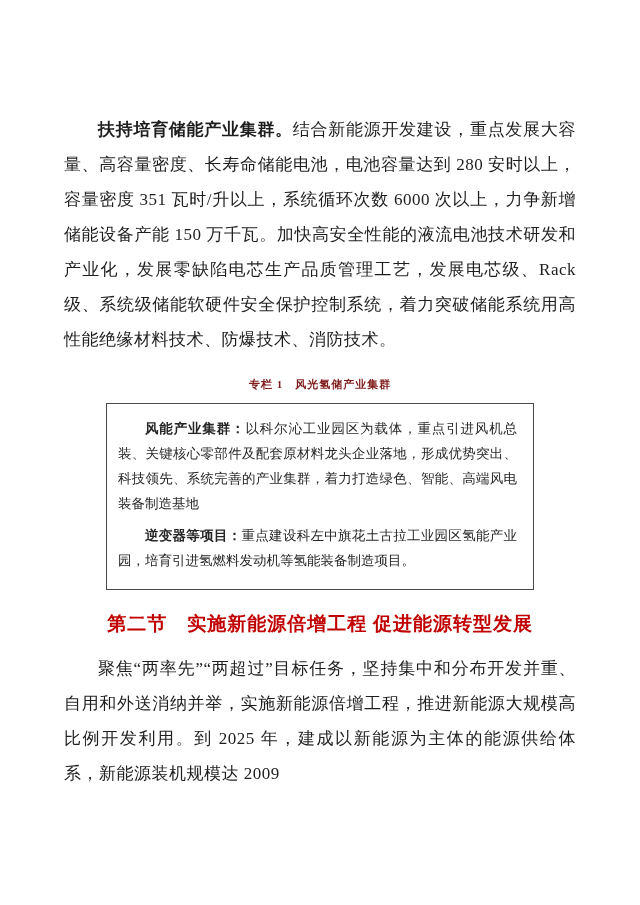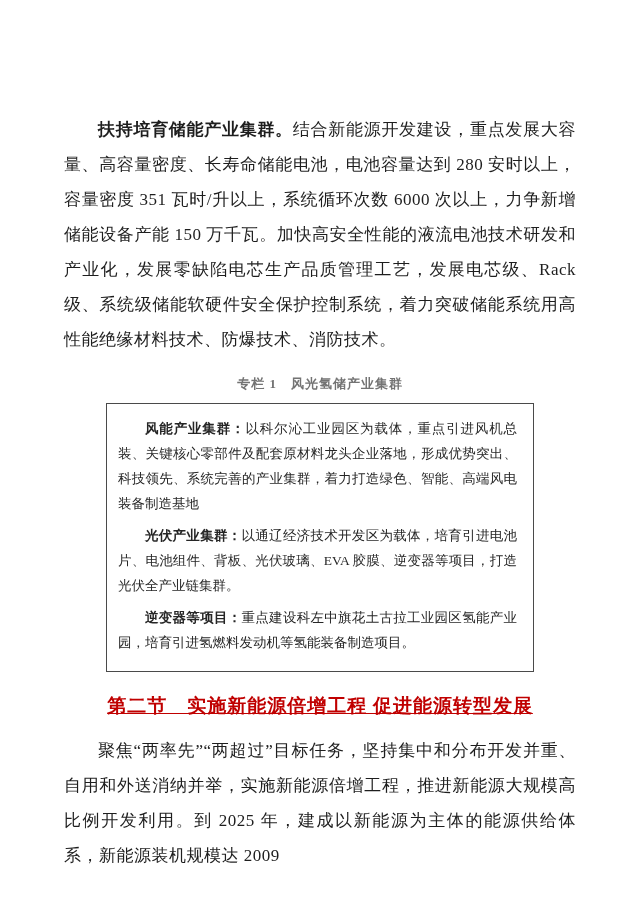--- a/index.html
+++ b/index.html
@@ -29,23 +29,23 @@
     letter-spacing: 0.5px;
   }
   .body-para .lead {
     font-weight: bold;
   }
   
   .box-title {
     margin-top: 17px;
     text-align: center;
     font-weight: bold;
-    font-size: 13px;
+    font-size: 11px;
     line-height: 20px;
-    color: #737373;
+    color: #7f1d1d;
     letter-spacing: 1px;
   }
   
   .column-box {
     width: 428px;
     margin: 9px auto 0 auto;
     border: 1px solid #4a4a4a;
     padding: 5px 16px 9px 11px;
     background: #ffffff;
   }
@@ -63,40 +63,38 @@
   }
   
   .section-heading {
     margin-top: 19px;
     text-align: center;
     font-size: 19px;
     line-height: 30px;
     font-weight: bold;
     color: #c00000;
     letter-spacing: 1px;
-    text-decoration: underline;
   }
   .section-para {
     margin-top: 12px;
   }
 </style>
 </head>
 <body>
 
 <div class="page">
 
   <p class="body-para"><span class="lead">扶持培育储能产业集群。</span><span>结合新能源开发建设，重点发展大容量、高容量密度、长寿命储能电池，电池容量达到 280 安时以上，容量密度 351 瓦时/升以上，系统循环次数 6000 次以上，力争新增储能设备产能 150 万千瓦。加快高安全性能的液流电池技术研发和产业化，发展零缺陷电芯生产品质管理工艺，发展电芯级、Rack 级、系统级储能软硬件安全保护控制系统，着力突破储能系统用高性能绝缘材料技术、防爆技术、消防技术。</span></p>
 
   <div class="box-title">专栏 1　风光氢储产业集群</div>
 
   <div class="column-box">
 
     <p class="box-para"><span class="box-label">风能产业集群：</span><span>以科尔沁工业园区为载体，重点引进风机总装、关键核心零部件及配套原材料龙头企业落地，形成优势突出、科技领先、系统完善的产业集群，着力打造绿色、智能、高端风电装备制造基地</span></p>
 
-    <p class="box-para"><span class="box-label">光伏产业集群：</span><span>以通辽经济技术开发区为载体，培育引进电池片、电池组件、背板、光伏玻璃、EVA 胶膜、逆变器等项目，打造光伏全产业链集群。</span></p>
 
     <p class="box-para"><span class="box-label">逆变器等项目：</span><span>重点建设科左中旗花土古拉工业园区氢能产业园，培育引进氢燃料发动机等氢能装备制造项目。</span></p>
 
 
   </div>
 
   <h2 class="section-heading">第二节　实施新能源倍增工程 促进能源转型发展</h2>
 
   <p class="body-para section-para">聚焦“两率先”“两超过”目标任务，坚持集中和分布开发并重、自用和外送消纳并举，实施新能源倍增工程，推进新能源大规模高比例开发利用。到 2025 年，建成以新能源为主体的能源供给体系，新能源装机规模达 2009</p>
 

